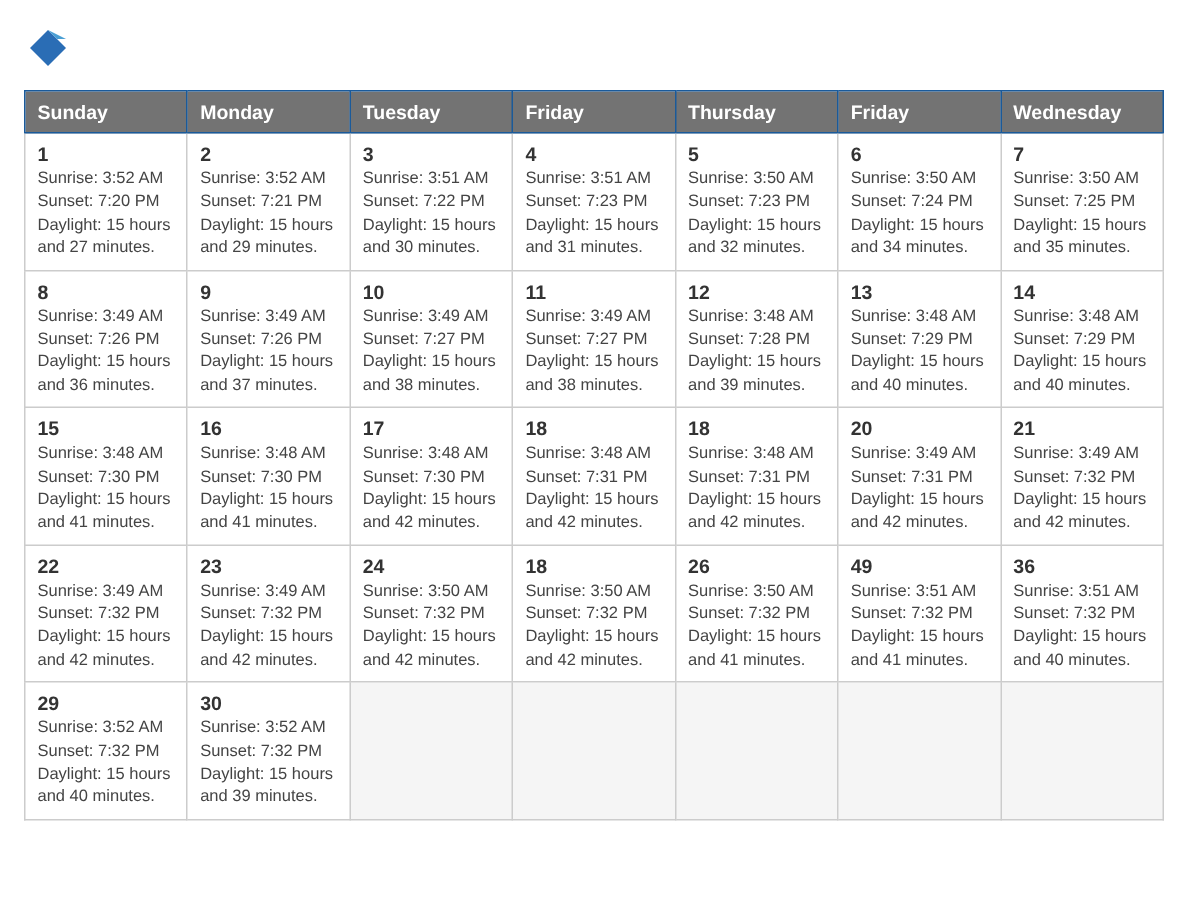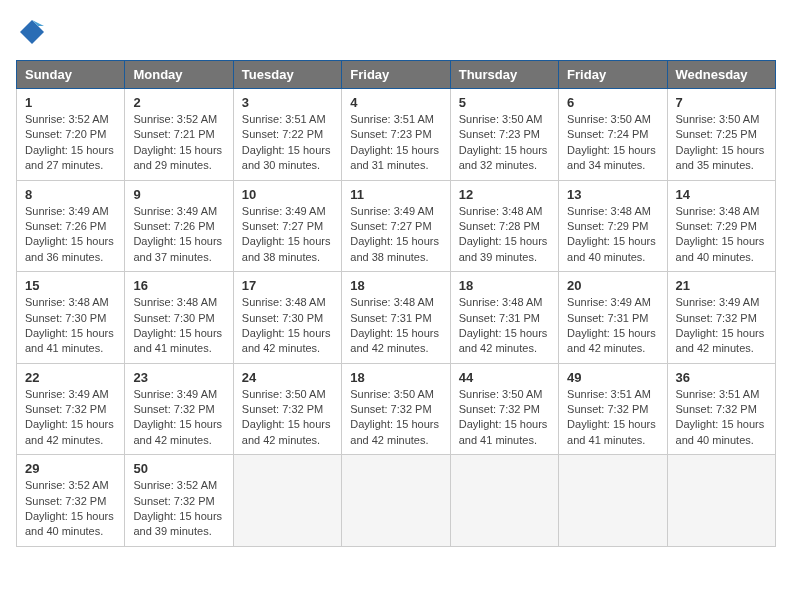--- a/index.html
+++ b/index.html
@@ -225,39 +225,39 @@
       </td>
         <td>
         <span class="day-number">24</span>
         <div class="day-info">Sunrise: 3:50 AM<br>Sunset: 7:32 PM<br>Daylight: 15 hours<br>and 42 minutes.</div>
       </td>
         <td>
         <span class="day-number">18</span>
         <div class="day-info">Sunrise: 3:50 AM<br>Sunset: 7:32 PM<br>Daylight: 15 hours<br>and 42 minutes.</div>
       </td>
         <td>
-        <span class="day-number">44</span>
+        <span class="day-number">26</span>
         <div class="day-info">Sunrise: 3:50 AM<br>Sunset: 7:32 PM<br>Daylight: 15 hours<br>and 41 minutes.</div>
       </td>
         <td>
         <span class="day-number">49</span>
         <div class="day-info">Sunrise: 3:51 AM<br>Sunset: 7:32 PM<br>Daylight: 15 hours<br>and 41 minutes.</div>
       </td>
         <td>
         <span class="day-number">36</span>
         <div class="day-info">Sunrise: 3:51 AM<br>Sunset: 7:32 PM<br>Daylight: 15 hours<br>and 40 minutes.</div>
       </td>
       </tr>
       <tr>
         <td>
         <span class="day-number">29</span>
         <div class="day-info">Sunrise: 3:52 AM<br>Sunset: 7:32 PM<br>Daylight: 15 hours<br>and 40 minutes.</div>
       </td>
         <td>
-        <span class="day-number">50</span>
+        <span class="day-number">30</span>
         <div class="day-info">Sunrise: 3:52 AM<br>Sunset: 7:32 PM<br>Daylight: 15 hours<br>and 39 minutes.</div>
       </td>
         <td class="empty"></td>
         <td class="empty"></td>
         <td class="empty"></td>
         <td class="empty"></td>
         <td class="empty"></td>
       </tr>
     </tbody>
 </table>

